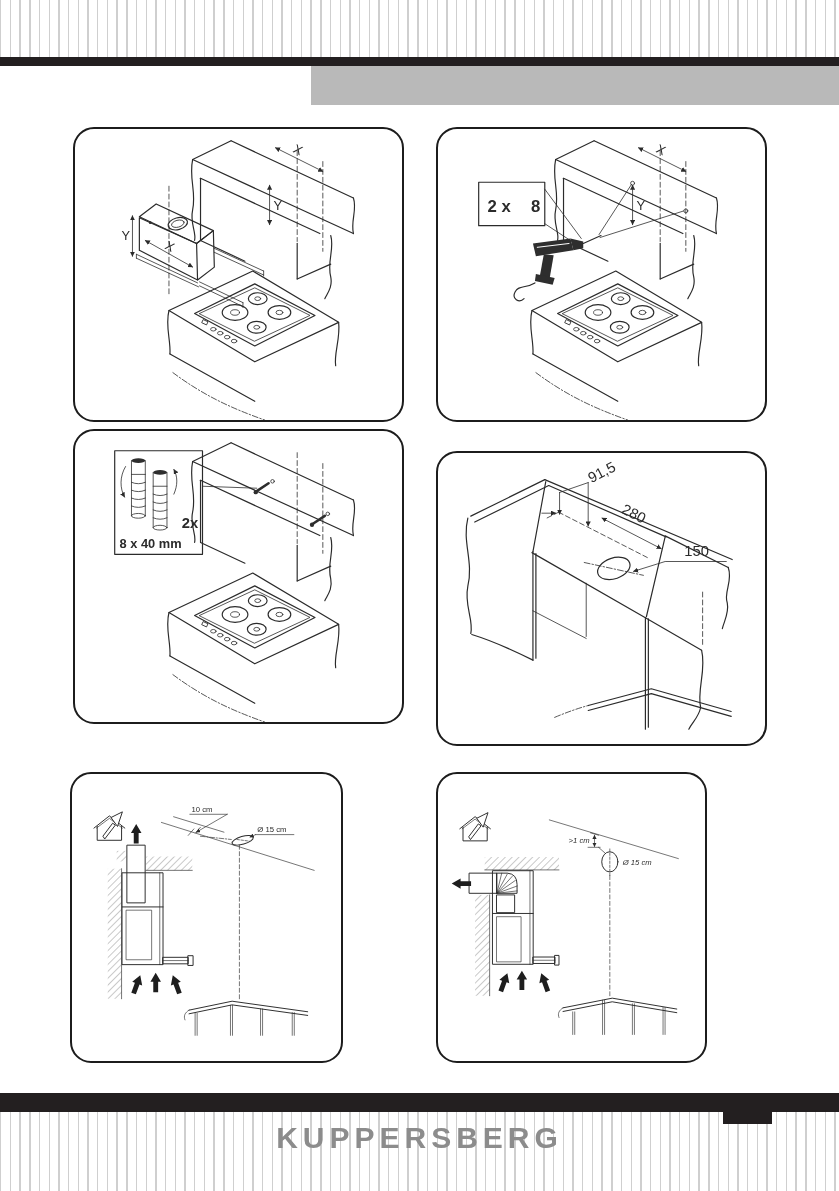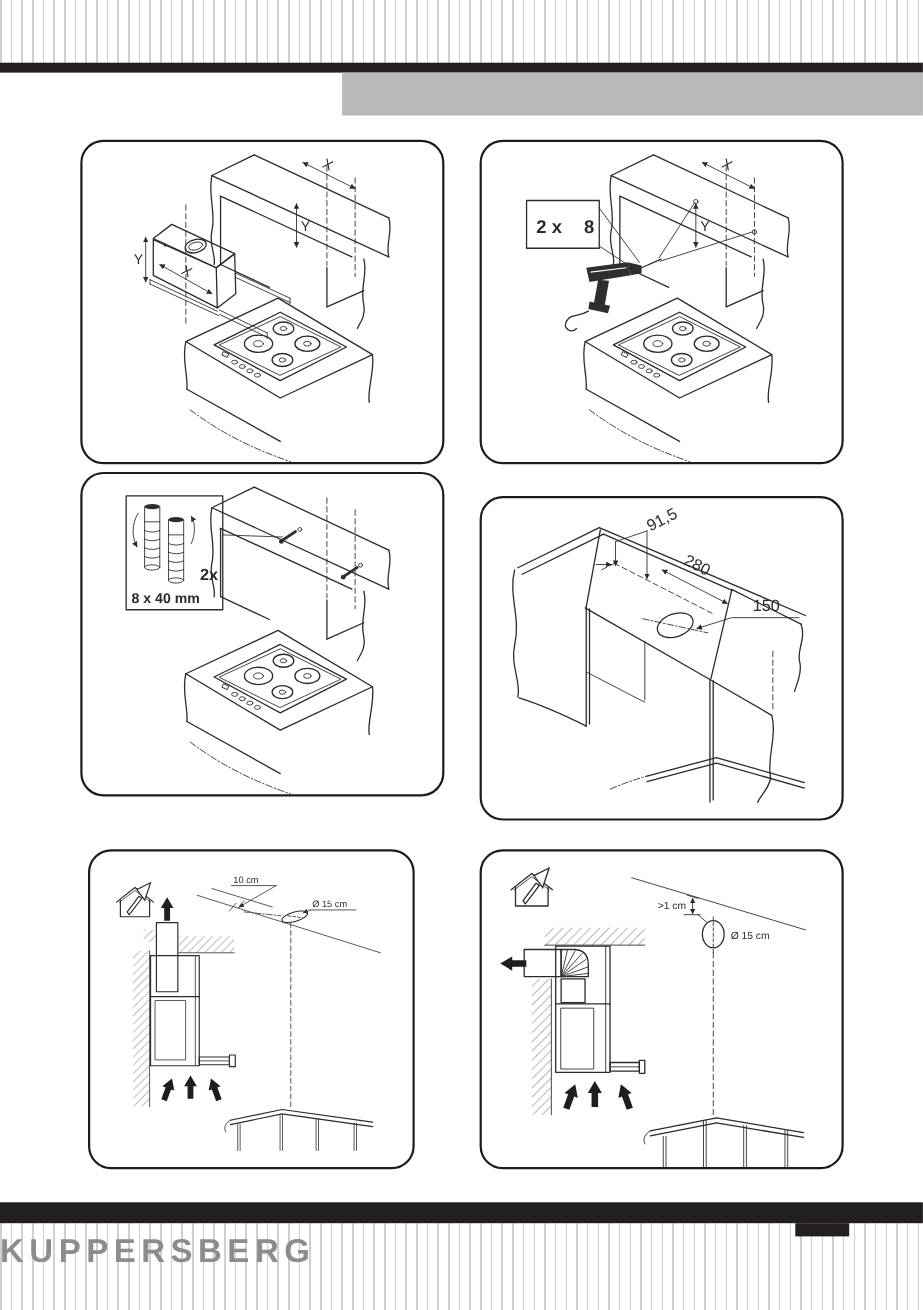--- a/index.html
+++ b/index.html
@@ -5,29 +5,29 @@
   html,body{margin:0;padding:0;background:#fff;}
   .page{position:relative;width:839px;height:1191px;background:#fff;overflow:hidden;
         font-family:"Liberation Sans",sans-serif;}
   .stripes{background-image:repeating-linear-gradient(90deg,#cfcfcf 0,#cfcfcf 1.4px,#fff 1.4px,#fff 9.7px);}
   .stripes-top{position:absolute;left:0;top:0;width:839px;height:57px;}
   .bar-top{position:absolute;left:0;top:57px;width:839px;height:9px;background:#231f20;}
   .gray-block{position:absolute;left:311px;top:66px;width:528px;height:39px;background:#b9b9b9;}
   .bar-bottom{position:absolute;left:0;top:1093px;width:839px;height:19px;background:#231f20;z-index:3;}
   .tab-bottom{position:absolute;left:723px;top:1112px;width:49px;height:12px;background:#231f20;z-index:3;}
   .stripes-bottom{position:absolute;left:0;top:1112px;width:839px;height:79px;z-index:1;}
-  .brand{position:absolute;left:0;top:1121px;width:839px;z-index:2;
+  .brand{position:absolute;left:0;top:1121px;width:839px;text-align:center;z-index:2;
          font-weight:bold;font-size:30px;letter-spacing:5px;color:#8c8c8c;}
   .panel{position:absolute;background:#fff;border:2.6px solid #1c1c1c;border-radius:21px;box-sizing:border-box;}
   .p1{left:73px;top:127px;width:331px;height:295px;}
   .p2{left:436px;top:127px;width:331px;height:295px;}
   .p3{left:73px;top:429px;width:331px;height:295px;}
   .p4{left:436px;top:451px;width:331px;height:295px;}
-  .p5{left:80px;top:772px;width:297px;height:291px;}
-  .p6{left:436px;top:772px;width:331px;height:291px;}
+  .p5{left:70px;top:772px;width:273px;height:291px;}
+  .p6{left:436px;top:772px;width:271px;height:291px;font-style:italic;}
   .panel svg{position:absolute;left:0;top:0;width:100%;height:100%;}
   .ln{fill:none;stroke:#2b2b2b;stroke-width:1.2;stroke-linecap:round;stroke-linejoin:round;}
   .thin{stroke-width:0.8;}
   .dash{stroke-dasharray:5,3;}
   .dashf{stroke-dasharray:3,2;}
   .dashdot{stroke-dasharray:6,2,1.5,2;}
   .fillD{fill:#2e2e2e;stroke:none;}
   text{fill:#2b2b2b;font-family:"Liberation Sans",sans-serif;}
   .dim{font-size:13px;}
   .dimB{font-size:15px;}

